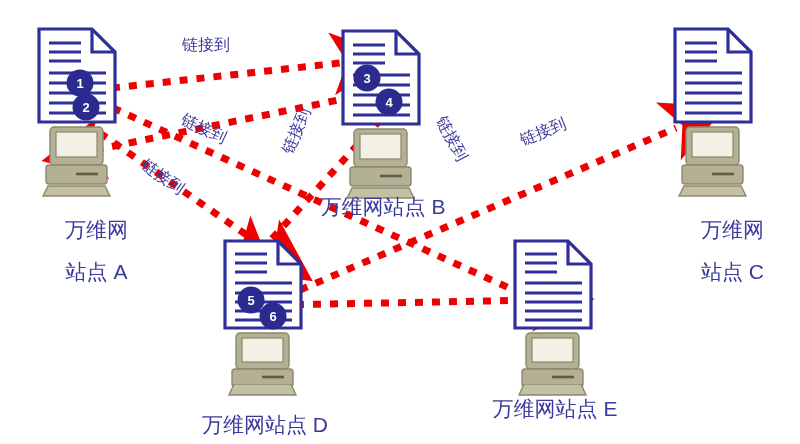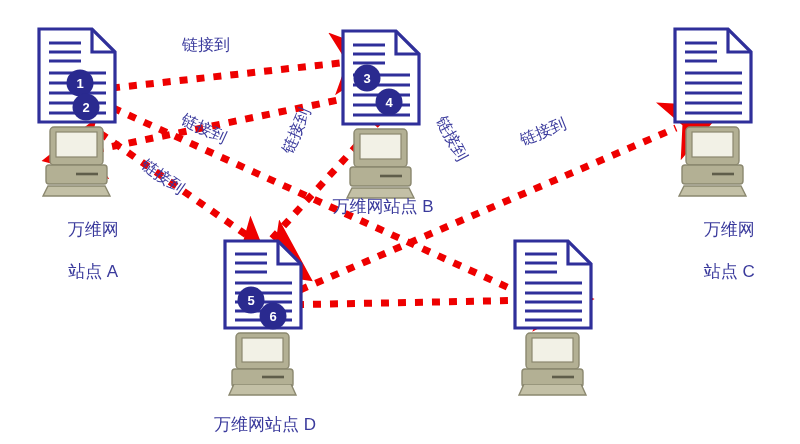--- a/index.html
+++ b/index.html
@@ -10,21 +10,21 @@
     font-family:"Liberation Sans","DejaVu Sans",sans-serif;
     overflow:hidden;
     position:relative;
   }
   #stage{position:relative;width:800px;height:444px;overflow:hidden;background:#fff;}
   #wires{position:absolute;left:0;top:0;width:800px;height:444px;}
   .node{position:absolute;}
   .node-label{
     position:absolute;
     color:#3a3a9c;
-    font-size:17px;
+    font-size:21px;
     line-height:21px;
     text-align:center;
     white-space:pre;
     letter-spacing:0px;
     font-family:"Liberation Sans","DejaVu Sans",sans-serif;
   }
   .link-label{
     position:absolute;
     color:#3a3a9c;
     font-size:16px;
@@ -234,20 +234,21 @@
         <rect x="20" y="100" width="41" height="24" fill="#f2f1e6" stroke="#8b886f" stroke-width="1.2"></rect>
         <rect x="10" y="131" width="61" height="18" rx="3" fill="#b3b094" stroke="#8b886f" stroke-width="1.4"></rect>
         <line x1="40" y1="139" x2="62" y2="139" stroke="#5f5d4a" stroke-width="2.6"></line>
       </g>
     </svg>
     <div style="position:absolute;left:-3px;top:146px;width:92px;height:12px;">
       <svg width="92" height="14" viewBox="0 0 92 14" xmlns="http://www.w3.org/2000/svg">
         <path d="M15,0 L72,0 L77,11 L10,11 Z" fill="#c3c0a6" stroke="#8b886f" stroke-width="1.4"></path>
       </svg>
     </div>
+    <div class="node-label" style="left:-43px;top:160px;width:172px;">万维网站点 E</div>
   </div>
 
   <div class="link-label" style="left:182px;top:36px;">链接到</div>
 
   <div class="link-label" style="left:180px;top:120px;transform:rotate(25deg);">链接到</div>
 
   <div class="link-label" style="left:139px;top:168px;transform:rotate(35deg);">链接到</div>
 
   <div class="link-label" style="left:272px;top:122px;transform:rotate(-67deg);">链接到</div>
 

